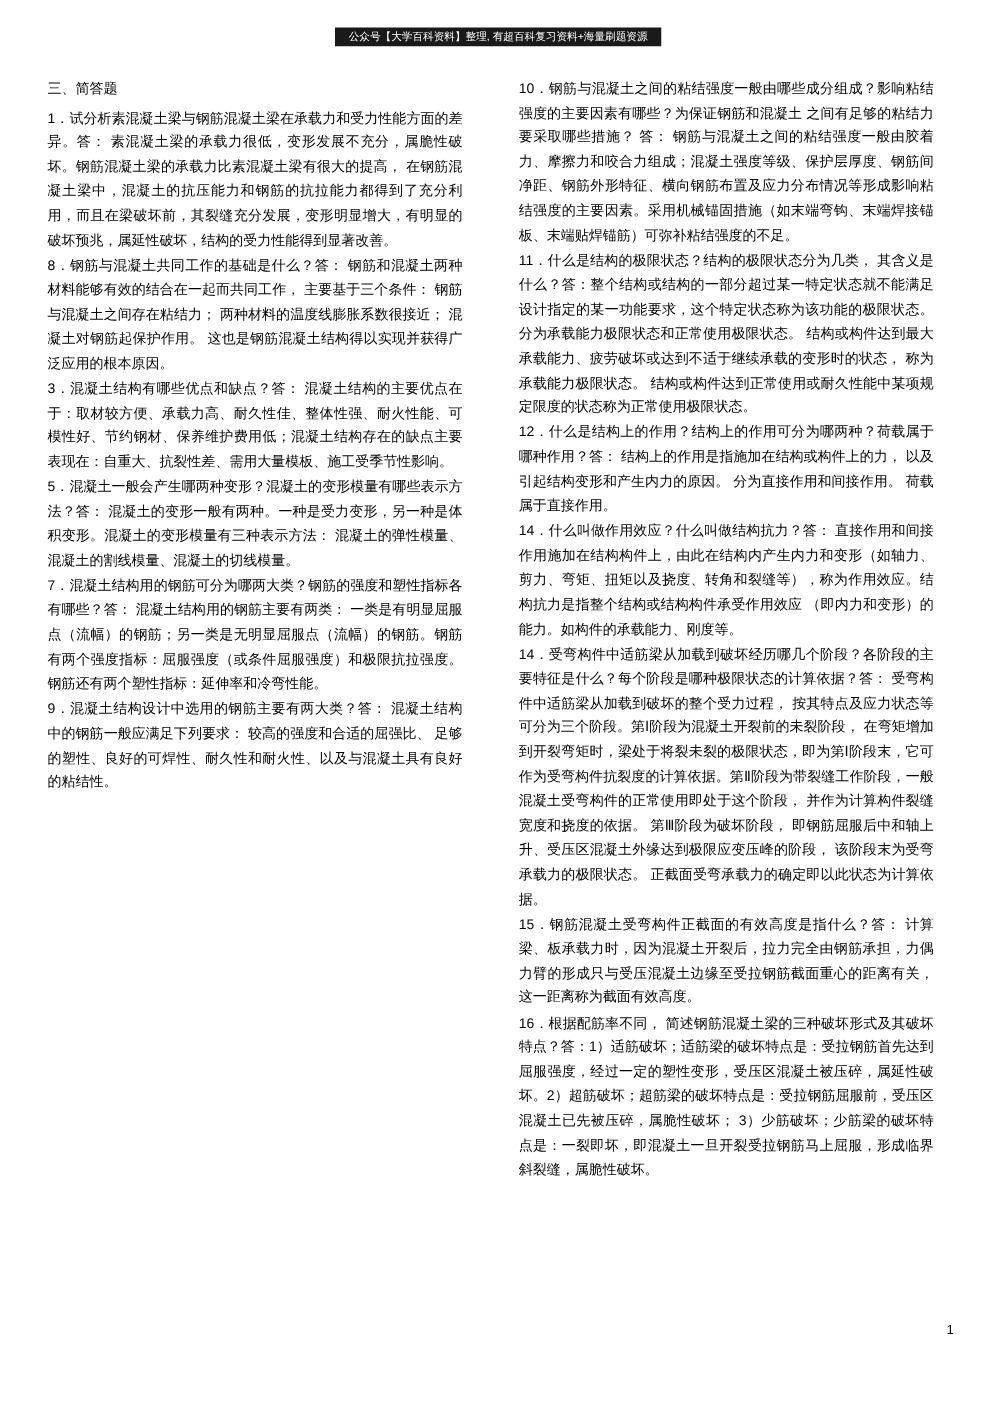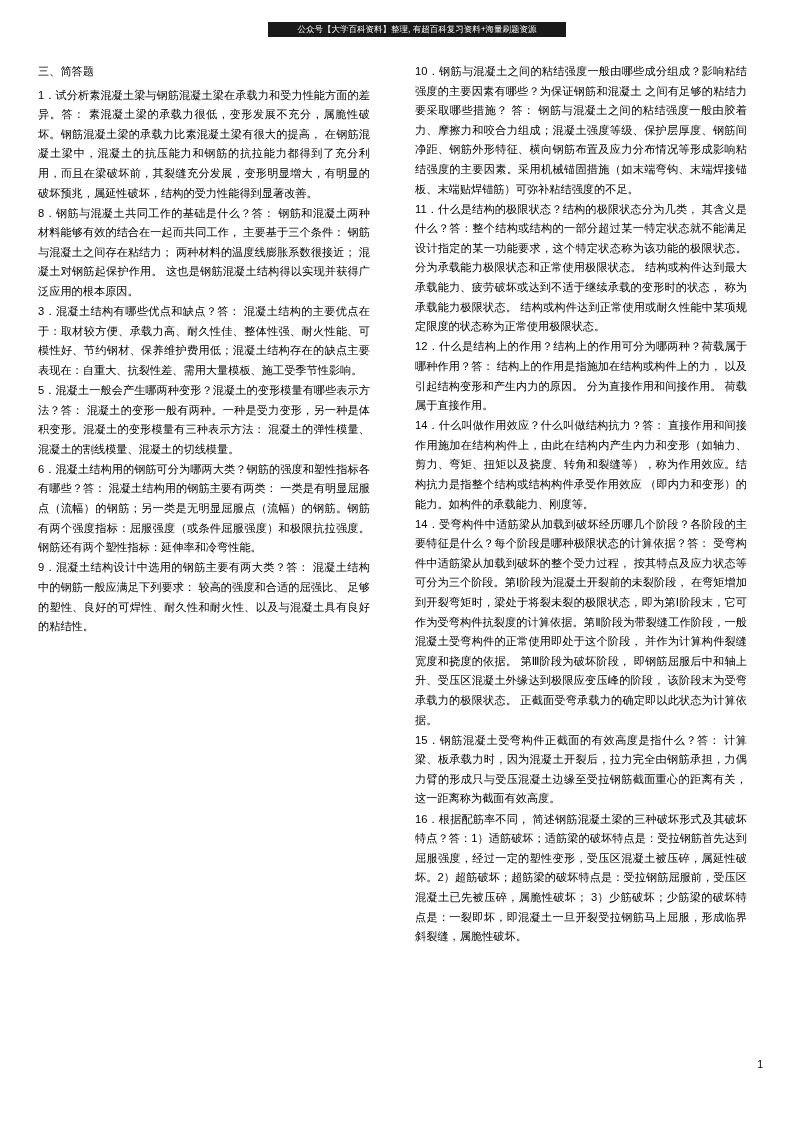--- a/index.html
+++ b/index.html
@@ -18,21 +18,21 @@
   .page {
     position: absolute;
     left: 0; top: 0;
     width: 793px;
     height: 1122px;
   }
   .header-bar {
     position: absolute;
     left: 268px;
     top: 22px;
-    width: 298px;
+    width: 261px;
     height: 15px;
     background: #1a1a1a;
     color: #ffffff;
     font-size: 8.5px;
     line-height: 15px;
     text-align: center;
     letter-spacing: 0px;
     white-space: nowrap;
     overflow: hidden;
   }
@@ -81,21 +81,21 @@
   <div class="header-bar">公众号【大学百科资料】整理, 有超百科复习资料+海量刷题资源</div>
 
   <div class="columns">
 
     <div class="col col-left">
       <div class="sec-title">三、简答题</div>
       <p class="qa">1．试分析素混凝土梁与钢筋混凝土梁在承载力和受力性能方面的差异。答：    素混凝土梁的承载力很低，变形发展不充分，属脆性破坏。钢筋混凝土梁的承载力比素混凝土梁有很大的提高，    在钢筋混凝土梁中，混凝土的抗压能力和钢筋的抗拉能力都得到了充分利用，而且在梁破坏前，其裂缝充分发展，变形明显增大，有明显的破坏预兆，属延性破坏，结构的受力性能得到显著改善。</p>
       <p class="qa">8．钢筋与混凝土共同工作的基础是什么？答：        钢筋和混凝土两种材料能够有效的结合在一起而共同工作，    主要基于三个条件：    钢筋与混凝土之间存在粘结力；    两种材料的温度线膨胀系数很接近；    混凝土对钢筋起保护作用。    这也是钢筋混凝土结构得以实现并获得广泛应用的根本原因。</p>
       <p class="qa">3．混凝土结构有哪些优点和缺点？答：        混凝土结构的主要优点在于：取材较方便、承载力高、耐久性佳、整体性强、耐火性能、可模性好、节约钢材、保养维护费用低；混凝土结构存在的缺点主要表现在：自重大、抗裂性差、需用大量模板、施工受季节性影响。</p>
       <p class="qa">5．混凝土一般会产生哪两种变形？混凝土的变形模量有哪些表示方法？答：    混凝土的变形一般有两种。一种是受力变形，另一种是体积变形。混凝土的变形模量有三种表示方法：    混凝土的弹性模量、混凝土的割线模量、混凝土的切线模量。</p>
-      <p class="qa">6．混凝土结构用的钢筋可分为哪两大类？钢筋的强度和塑性指标各有哪些？答：    混凝土结构用的钢筋主要有两类：    一类是有明显屈服点（流幅）的钢筋；另一类是无明显屈服点（流幅）的钢筋。钢筋有两个强度指标：屈服强度（或条件屈服强度）和极限抗拉强度。钢筋还有两个塑性指标：延伸率和冷弯性能。</p>
+      <p class="qa">7．混凝土结构用的钢筋可分为哪两大类？钢筋的强度和塑性指标各有哪些？答：    混凝土结构用的钢筋主要有两类：    一类是有明显屈服点（流幅）的钢筋；另一类是无明显屈服点（流幅）的钢筋。钢筋有两个强度指标：屈服强度（或条件屈服强度）和极限抗拉强度。钢筋还有两个塑性指标：延伸率和冷弯性能。</p>
       <p class="qa">9．混凝土结构设计中选用的钢筋主要有两大类？答：    混凝土结构中的钢筋一般应满足下列要求：    较高的强度和合适的屈强比、    足够的塑性、良好的可焊性、耐久性和耐火性、以及与混凝土具有良好的粘结性。</p>
     </div>
 
     <div class="col col-right">
       <p class="qa">10．钢筋与混凝土之间的粘结强度一般由哪些成分组成？影响粘结强度的主要因素有哪些？为保证钢筋和混凝土    之间有足够的粘结力要采取哪些措施？    答：    钢筋与混凝土之间的粘结强度一般由胶着力、摩擦力和咬合力组成；混凝土强度等级、保护层厚度、钢筋间净距、钢筋外形特征、横向钢筋布置及应力分布情况等形成影响粘结强度的主要因素。采用机械锚固措施（如末端弯钩、末端焊接锚板、末端贴焊锚筋）可弥补粘结强度的不足。</p>
       <p class="qa">11．什么是结构的极限状态？结构的极限状态分为几类，    其含义是什么？答：整个结构或结构的一部分超过某一特定状态就不能满足设计指定的某一功能要求，这个特定状态称为该功能的极限状态。分为承载能力极限状态和正常使用极限状态。    结构或构件达到最大承载能力、疲劳破坏或达到不适于继续承载的变形时的状态，    称为承载能力极限状态。    结构或构件达到正常使用或耐久性能中某项规定限度的状态称为正常使用极限状态。</p>
       <p class="qa">12．什么是结构上的作用？结构上的作用可分为哪两种？荷载属于哪种作用？答：    结构上的作用是指施加在结构或构件上的力，    以及引起结构变形和产生内力的原因。    分为直接作用和间接作用。    荷载属于直接作用。</p>
       <p class="qa">14．什么叫做作用效应？什么叫做结构抗力？答：    直接作用和间接作用施加在结构构件上，由此在结构内产生内力和变形（如轴力、剪力、弯矩、扭矩以及挠度、转角和裂缝等），称为作用效应。结构抗力是指整个结构或结构构件承受作用效应    （即内力和变形）的能力。如构件的承载能力、刚度等。</p>
       <p class="qa">14．受弯构件中适筋梁从加载到破坏经历哪几个阶段？各阶段的主要特征是什么？每个阶段是哪种极限状态的计算依据？答：        受弯构件中适筋梁从加载到破坏的整个受力过程，    按其特点及应力状态等可分为三个阶段。第Ⅰ阶段为混凝土开裂前的未裂阶段，    在弯矩增加到开裂弯矩时，梁处于将裂未裂的极限状态，即为第Ⅰ阶段末，它可作为受弯构件抗裂度的计算依据。第Ⅱ阶段为带裂缝工作阶段，一般混凝土受弯构件的正常使用即处于这个阶段，    并作为计算构件裂缝宽度和挠度的依据。    第Ⅲ阶段为破坏阶段，    即钢筋屈服后中和轴上升、受压区混凝土外缘达到极限应变压峰的阶段，    该阶段末为受弯承载力的极限状态。    正截面受弯承载力的确定即以此状态为计算依据。</p>
       <p class="qa">15．钢筋混凝土受弯构件正截面的有效高度是指什么？答：    计算梁、板承载力时，因为混凝土开裂后，拉力完全由钢筋承担，力偶力臂的形成只与受压混凝土边缘至受拉钢筋截面重心的距离有关，    这一距离称为截面有效高度。</p>

